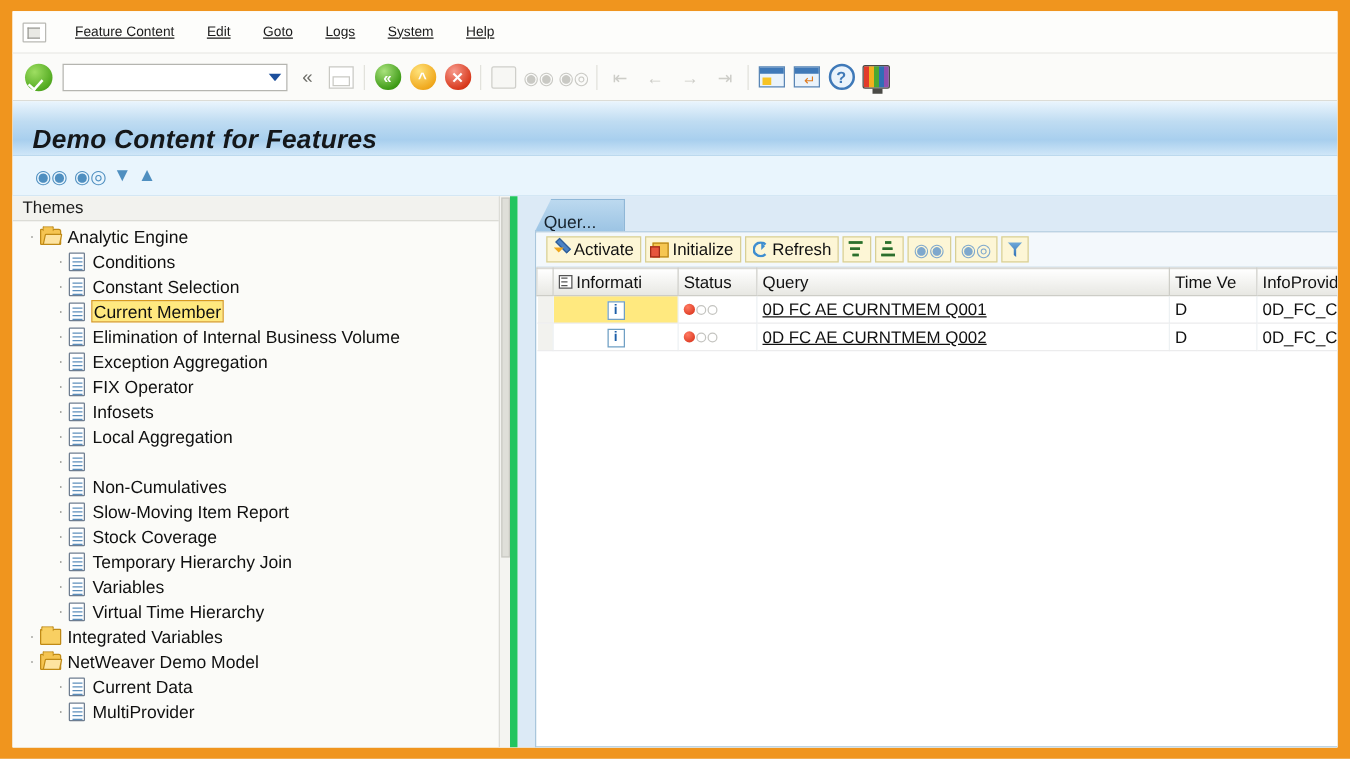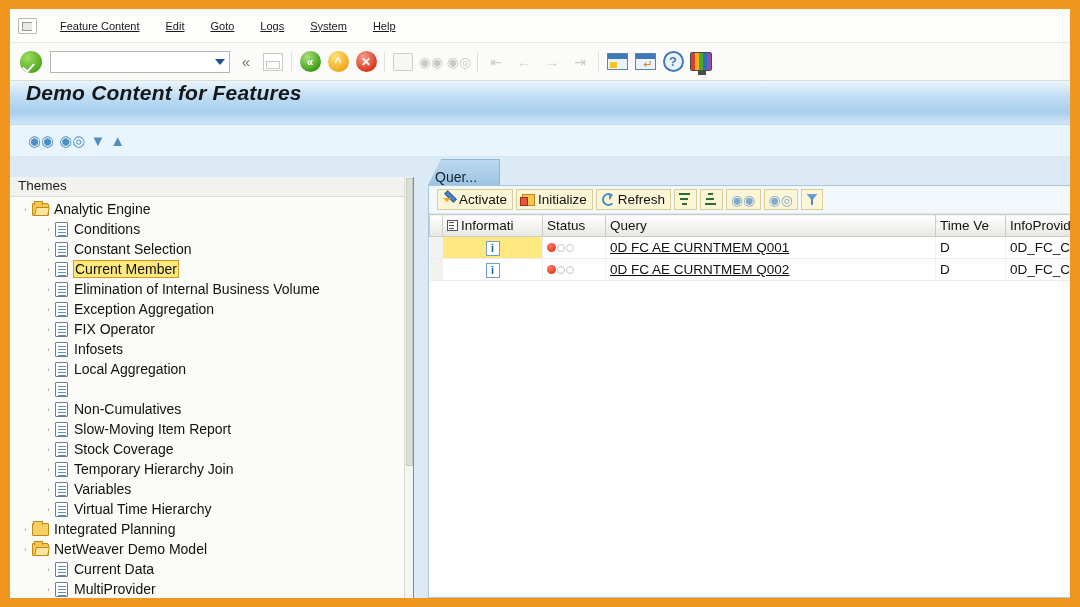--- a/index.html
+++ b/index.html
@@ -71,36 +71,36 @@
   .help-ico { width:21px;height:21px;border-radius:50%;border:2px solid #3f79b8;color:#3f79b8;
     font-size:13px;font-weight:bold;display:flex;align-items:center;justify-content:center;background:#eaf3fb;}
   .mon-ico { width:22px;height:19px;border:1.5px solid #4a4a46;background:
      linear-gradient(90deg,#e23b2a 0 20%,#f2b01e 20% 40%,#4aa832 40% 60%,#2f6fb5 60% 80%,#8e4fb0 80% 100%);
      position:relative;border-radius:2px;}
   .mon-ico::after{content:"";position:absolute;left:7px;bottom:-5px;width:8px;height:4px;background:#4a4a46;}
 
   
   .titlebar {
     height:44px; background:linear-gradient(180deg,#eaf5fd 0%,#bfdcf2 38%,#a8cfee 72%,#cfe6f8 100%);
-    display:flex; align-items:flex-start; padding-left:16px; border-bottom:1px solid #bcd9ee;
+    display:flex; align-items:flex-end; padding-left:16px; border-bottom:1px solid #bcd9ee;
   }
   .title-txt { font-size:21px; font-weight:bold; font-style:italic; color:#14171a; letter-spacing:.2px; }
 
   
   .iconstrip {
     height:32px; background:#e9f5fd; display:flex; align-items:center; gap:5px; padding-left:18px;
     border-bottom:1px solid #d4e7f4;
   }
   .strip-ico { font-size:15px; color:#4f8fc0; }
 
   
   .split { flex:1; display:flex; background:#dceaf6; min-height:0; }
 
   
-  .tree-panel { width:404px; background:#fbfbf8; border-right:1px solid #22c55e; display:flex; flex-direction:column; position:relative;margin-top:20px; }
+  .tree-panel { width:404px; background:#fbfbf8; border-right:6px solid #22c55e; display:flex; flex-direction:column; position:relative; }
   .tree-head { height:20px; background:#f2f2ee; border-bottom:1px solid #dcdcd6;
     font-size:13.5px; color:#1a1a1a; padding:1px 0 0 8px; }
   .tree-body { flex:1; overflow:hidden; padding-top:2px; position:relative; }
   .tnode { display:flex; align-items:center; height:20px; font-size:14px; color:#101010; white-space:nowrap; }
   .tnode.lvl1 { padding-left:9px; }
   .tnode.lvl2 { padding-left:32px; }
   .dash { width:13px; color:#8d8d88; font-size:12px; text-align:center; line-height:1; }
   .folder { width:17px;height:13px;margin-right:5px;position:relative;flex:none; }
   .folder.open{ background:#f5c451; border:1px solid #c08a16; border-radius:1px 2px 1px 1px;}
   .folder.open::before{content:"";position:absolute;left:1px;top:-3px;width:7px;height:3px;background:#f5c451;border:1px solid #c08a16;border-bottom:none;border-radius:1px 1px 0 0;}
@@ -336,21 +336,21 @@
             <span class="tlabel">Variables</span>
           </div>
           <div class="tnode lvl2">
             <span class="dash">·</span>
             <span class="doc"></span>
             <span class="tlabel">Virtual Time Hierarchy</span>
           </div>
           <div class="tnode lvl1">
             <span class="dash">·</span>
             <span class="folder closed"></span>
-            <span class="tlabel">Integrated Planning</span>
+            <span class="tlabel">Integrated Variables</span>
           </div>
           <div class="tnode lvl1">
             <span class="dash">·</span>
             <span class="folder open"></span>
             <span class="tlabel">NetWeaver Demo Model</span>
           </div>
           <div class="tnode lvl2">
             <span class="dash">·</span>
             <span class="doc"></span>
             <span class="tlabel">Current Data</span>

